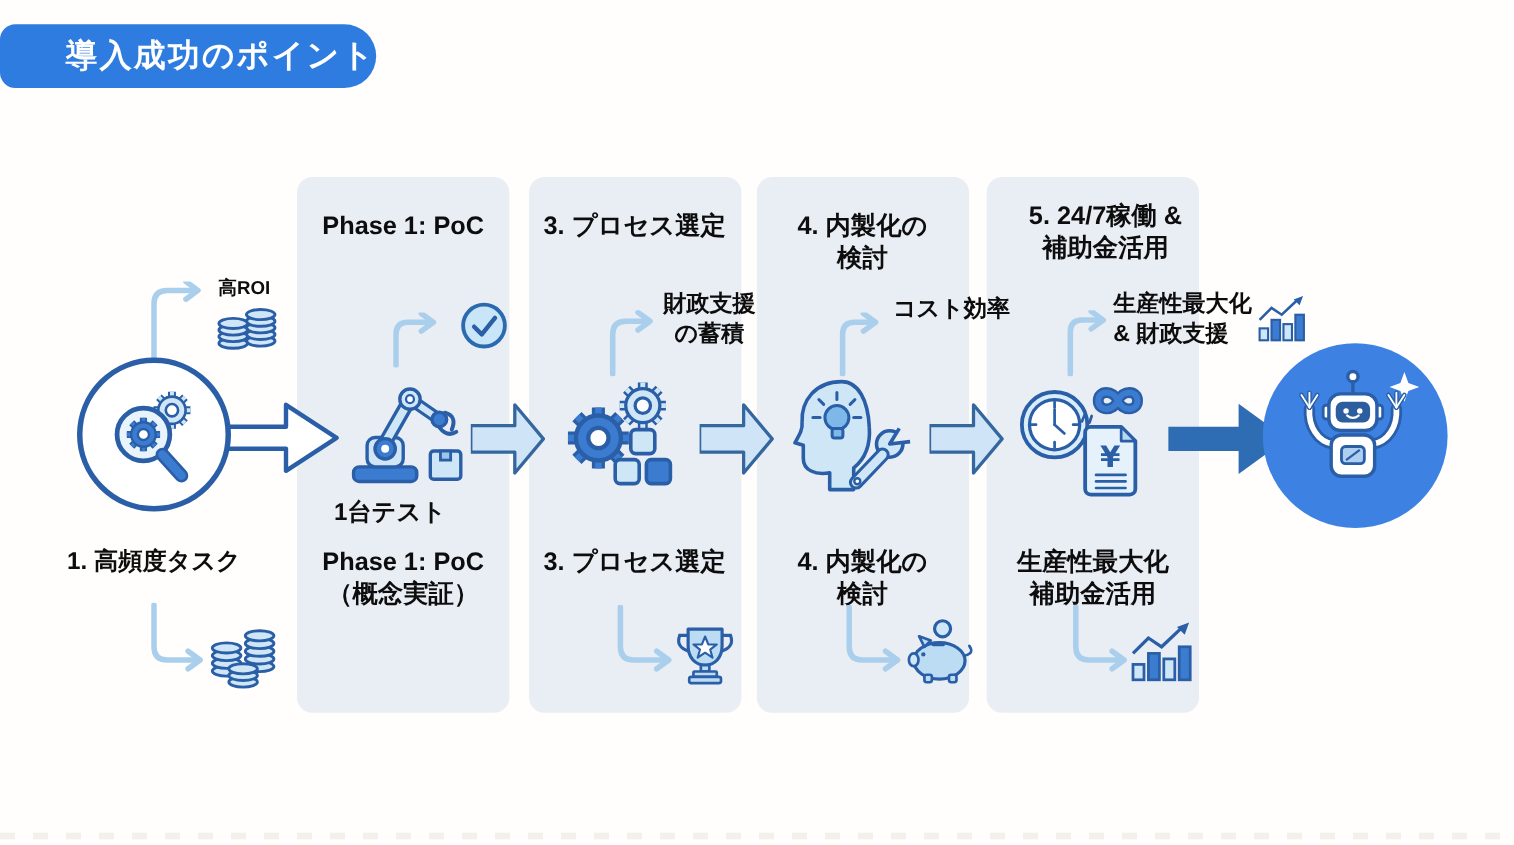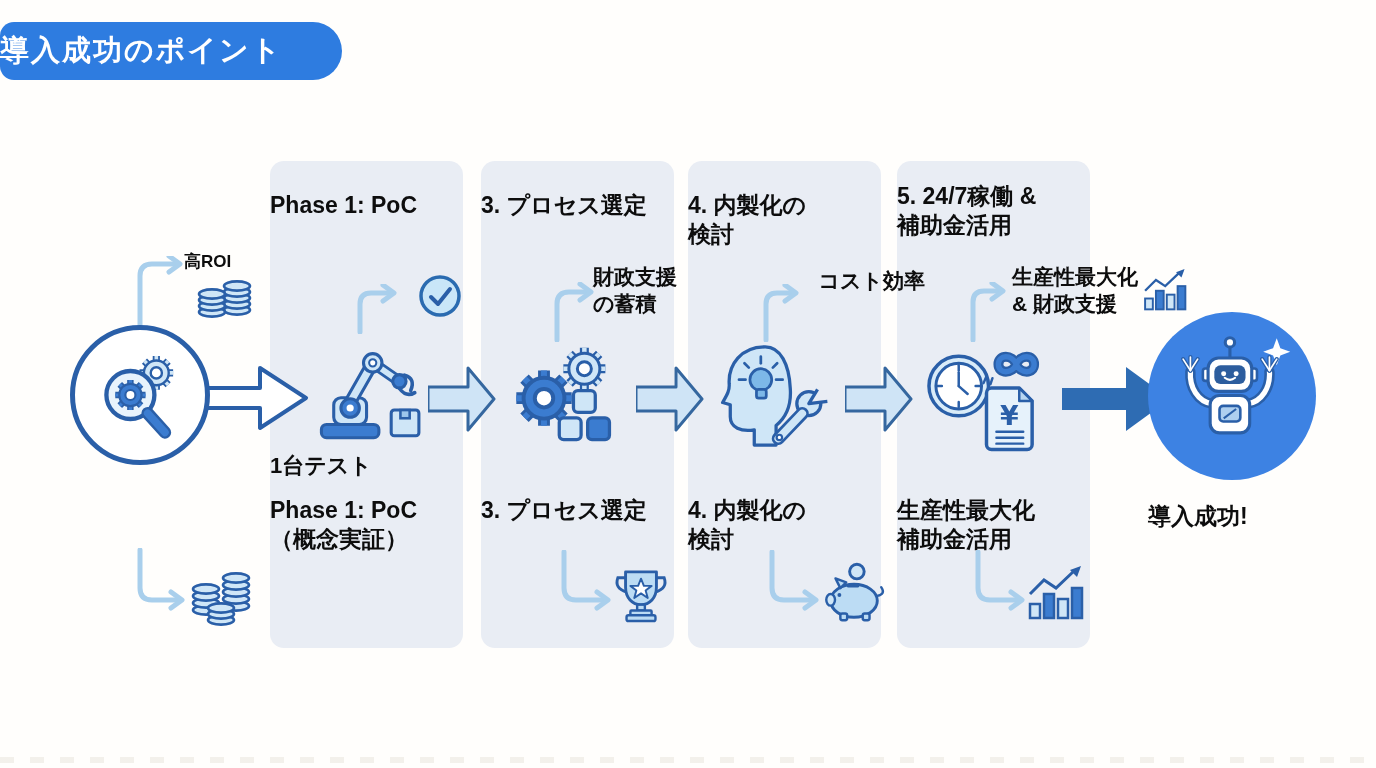--- a/index.html
+++ b/index.html
@@ -1,22 +1,22 @@
 <!DOCTYPE html>
 <html><head>
 <meta charset="utf-8">
 <style>
   html,body{margin:0;padding:0;background:#fffefc;}
   .canvas{position:relative;width:1376px;height:768px;overflow:hidden;
           font-family:"Liberation Sans","DejaVu Sans",sans-serif;background:#fffefc;}
   .abs{position:absolute;}
   .panel{position:absolute;top:161px;width:193px;height:487px;background:#e9edf4;border-radius:14px;}
-  .txt{font-weight:800;color:#0d0d0d;text-align:left;line-height:1.28;}
+  .txt{font-weight:800;color:#0d0d0d;text-align:center;line-height:1.28;}
   .title-badge{position:absolute;left:0;top:22px;width:342px;height:58px;background:#2e7ce0;
-               border-radius:14px 29px 29px 14px;display:flex;align-items:center;justify-content:flex-start;}
+               border-radius:14px 29px 29px 14px;display:flex;align-items:center;justify-content:flex-end;}
   .title-badge span{color:#ffffff;font-size:29px;font-weight:800;letter-spacing:2px;}
   .start-circle{position:absolute;left:70px;top:325px;width:140px;height:140px;background:#ffffff;
                 border:5px solid #2a5fa8;border-radius:50%;box-sizing:border-box;z-index:3;
                 display:flex;align-items:center;justify-content:center;}
   .goal-circle{position:absolute;left:1148px;top:312px;width:168px;height:168px;background:#3d82e3;
                border-radius:50%;z-index:3;display:flex;align-items:center;justify-content:center;}
   svg{display:block;}
   .z2{z-index:2;} .z3{z-index:3;}
   .bottom-noise{position:absolute;left:0;top:757px;width:1376px;height:6px;opacity:.5;
     background:repeating-linear-gradient(90deg,#e7e3da 0 14px,transparent 14px 30px);}
@@ -77,20 +77,21 @@
         <ellipse cx="41" cy="24" rx="13" ry="4.6"></ellipse>
       <ellipse cx="41" cy="18" rx="13" ry="4.6"></ellipse>
       <ellipse cx="16" cy="44" rx="13" ry="4.6"></ellipse>
         <ellipse cx="16" cy="38" rx="13" ry="4.6"></ellipse>
       <ellipse cx="16" cy="32" rx="13" ry="4.6"></ellipse>
         <ellipse cx="16" cy="26" rx="13" ry="4.6"></ellipse>
     </g>
   </svg>
 
   <div class="abs txt" style="left:34px;top:496px;width:212px;font-size:22px">
+    <div>1. 高頻度タスク</div>
   </div>
 
   <svg class="abs" style="left:132px;top:548px" width="60" height="64" viewBox="0 0 60 64">
     <path d="M8 2 L8 40 Q8 52 20 52 L46 52" fill="none" stroke="#a9cfec" stroke-width="5" stroke-linecap="round"></path>
     <path d="M39 44 L50 52 L39 60" fill="none" stroke="#a9cfec" stroke-width="5" stroke-linecap="round" stroke-linejoin="round"></path>
   </svg>
 
   <svg class="abs" style="left:188px;top:566px" width="68" height="62" viewBox="0 0 68 62">
     <g fill="#cfe6f7" stroke="#2a5fa8" stroke-width="2.6">
       <ellipse cx="48" cy="40" rx="13" ry="4.6"></ellipse>
@@ -137,21 +138,21 @@
     <circle cx="44" cy="72" r="3.5" fill="#ffffff"></circle>
     <circle cx="66" cy="28" r="9" fill="#cfe6f7" stroke="#2a5fa8" stroke-width="3"></circle>
     <circle cx="66" cy="28" r="3.5" fill="#ffffff" stroke="#2a5fa8" stroke-width="2"></circle>
     <circle cx="92" cy="46" r="6.5" fill="#3b7cd0" stroke="#2a5fa8" stroke-width="3"></circle>
     <path d="M97 40 q11 3 6 15" fill="none" stroke="#2a5fa8" stroke-width="3.5" stroke-linecap="round"></path>
     <path d="M92 53 q7 9 15 4" fill="none" stroke="#2a5fa8" stroke-width="3.5" stroke-linecap="round"></path>
     <rect x="84" y="74" width="27" height="25" rx="3" fill="#cfe6f7" stroke="#2a5fa8" stroke-width="3"></rect>
     <rect x="93" y="74" width="9" height="8" fill="#9cc6ec" stroke="#2a5fa8" stroke-width="2.5"></rect>
   </svg>
 
-  <div class="abs txt" style="left:270px;top:452px;width:193px;font-size:22px">1台テスト</div>
+  <div class="abs txt" style="left:258px;top:452px;width:193px;font-size:22px">1台テスト</div>
 
   <div class="abs txt" style="left:270px;top:496px;width:193px;font-size:23px">
     <div>Phase 1: PoC</div>
     <div>（概念実証）</div>
   </div>
 
   <svg class="abs z2" style="left:428px;top:363px" width="70" height="72" viewBox="0 0 70 72">
     <polygon points="0,24 40,24 40,5 66,36 40,67 40,48 0,48" fill="#cfe4f6" stroke="#35679f" stroke-width="3" stroke-linejoin="round"></polygon>
   </svg>
 
@@ -203,21 +204,21 @@
   <div class="abs txt" style="left:688px;top:191px;width:192px;font-size:23px">
     <div>4. 内製化の</div>
     <div>検討</div>
   </div>
 
   <svg class="abs z3" style="left:758px;top:284px" width="50" height="58" viewBox="0 0 50 58">
     <path d="M8 56 L8 20 Q8 9 19 9 L34 9" fill="none" stroke="#a9cfec" stroke-width="5" stroke-linecap="round"></path>
     <path d="M27 1 L38 9 L27 17" fill="none" stroke="#a9cfec" stroke-width="5" stroke-linecap="round" stroke-linejoin="round"></path>
   </svg>
 
-  <div class="abs txt" style="left:805px;top:268px;width:120px;font-size:21px;text-align:right">コスト効率</div>
+  <div class="abs txt" style="left:805px;top:268px;width:120px;font-size:21px;text-align:center">コスト効率</div>
 
   <svg class="abs z3" style="left:715px;top:340px" width="120" height="112" viewBox="0 0 110 102">
     <path d="M46 6 C 24 6 12 22 13 40 C 13.5 46 11 50 7 57 L 14 59 L 14 70 C 14 80 24 84 36 82 L 36 96 L 56 96 L 56 78 C 66 70 70 58 69 44 C 68 22 60 6 46 6 Z" fill="#cfe6f7" stroke="#2a5fa8" stroke-width="3" stroke-linejoin="round"></path>
     <circle cx="42" cy="36" r="10" fill="#7db8e8" stroke="#2a5fa8" stroke-width="2.5"></circle>
     <rect x="38" y="45" width="9" height="8" rx="2" fill="#7db8e8" stroke="#2a5fa8" stroke-width="2.5"></rect>
     <g stroke="#2a5fa8" stroke-width="2.5" stroke-linecap="round">
       <line x1="42" y1="21" x2="42" y2="15"></line>
         <line x1="31" y1="25" x2="27" y2="21"></line>
       <line x1="53" y1="25" x2="57" y2="21"></line>
         <line x1="28" y1="36" x2="22" y2="36"></line>
@@ -364,16 +365,15 @@
       <rect x="48" y="33" width="30" height="18" rx="6" fill="#2c5d9e"></rect>
       <circle cx="57" cy="41" r="2.4" fill="#ffffff"></circle>
         <circle cx="69" cy="41" r="2.4" fill="#ffffff"></circle>
       <path d="M58 45 Q63 49 68 45" fill="none" stroke="#ffffff" stroke-width="2" stroke-linecap="round"></path>
       <rect x="44" y="62" width="38" height="36" rx="9" fill="#ffffff" stroke="#2a5fa8" stroke-width="3"></rect>
       <rect x="53" y="72" width="20" height="15" rx="3.5" fill="#aecfef" stroke="#2a5fa8" stroke-width="2.5"></rect>
       <line x1="57" y1="84" x2="69" y2="75" stroke="#2a5fa8" stroke-width="2"></line>
     </svg>
   </div>
 
-  <div class="abs txt" style="left:1148px;top:502px;width:168px;font-size:23px">導入成功!</div>
 
   <div class="bottom-noise"></div>
 </div>
 
 </body></html>

